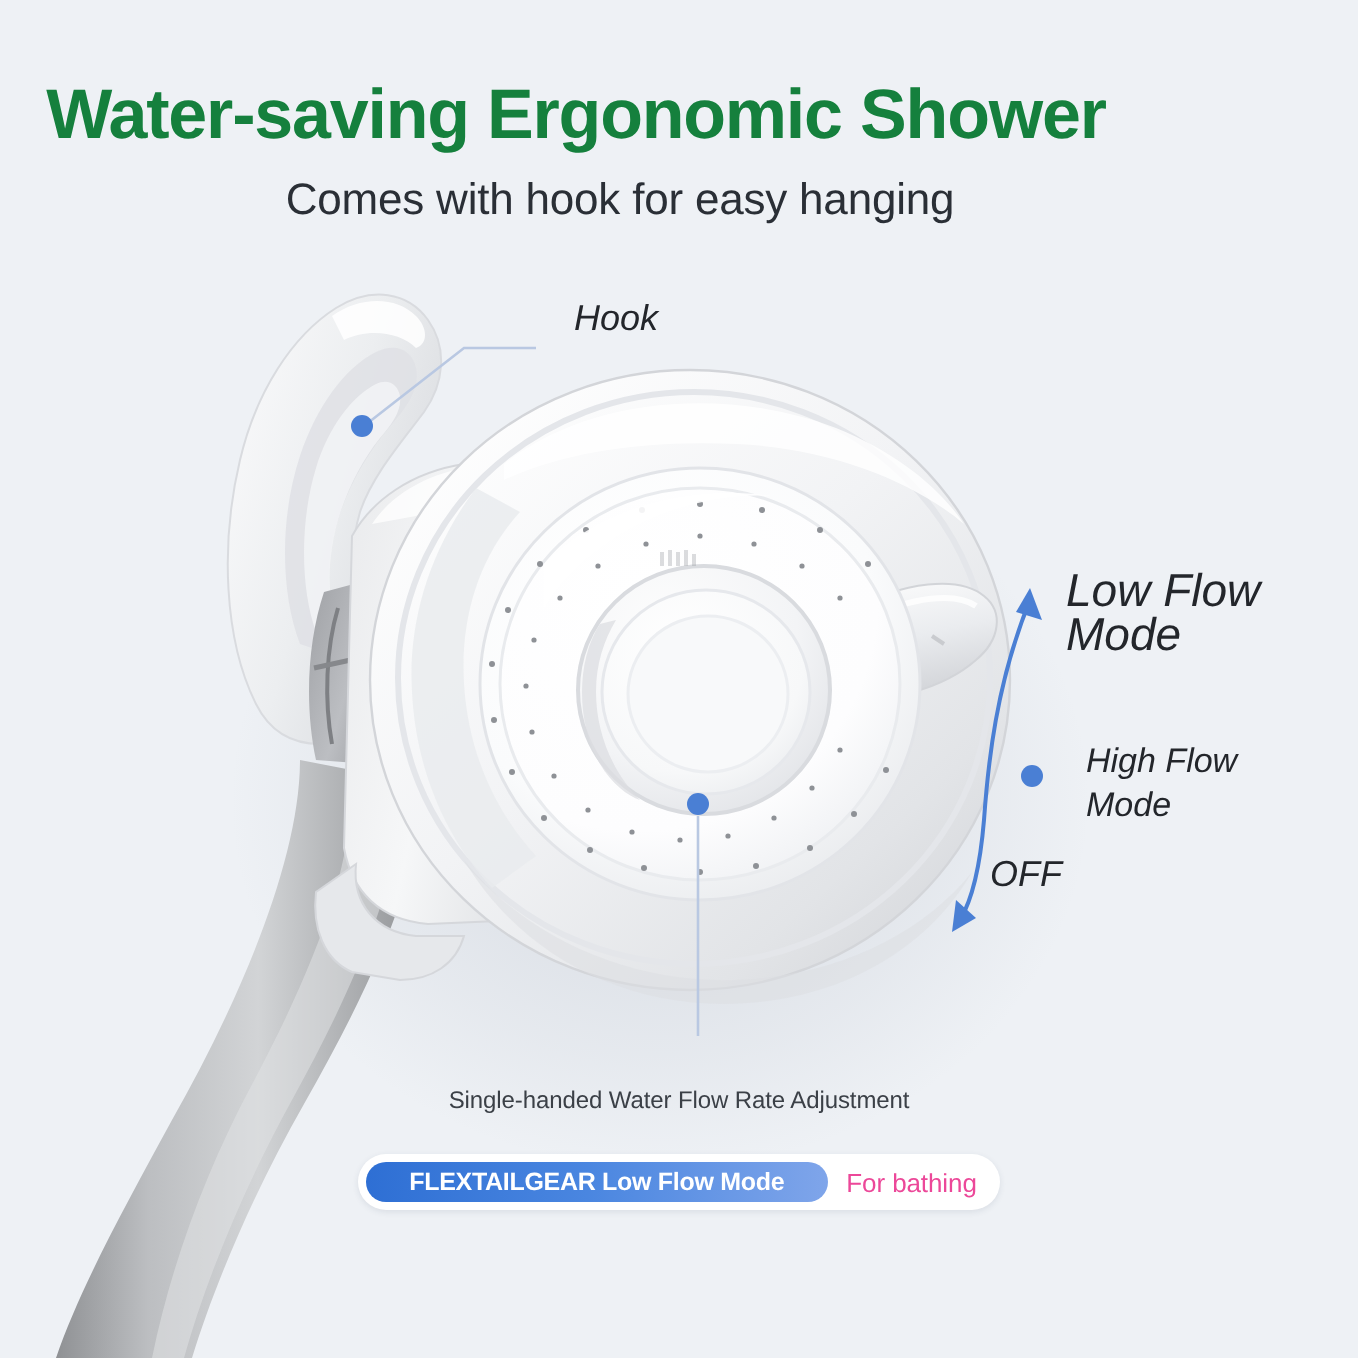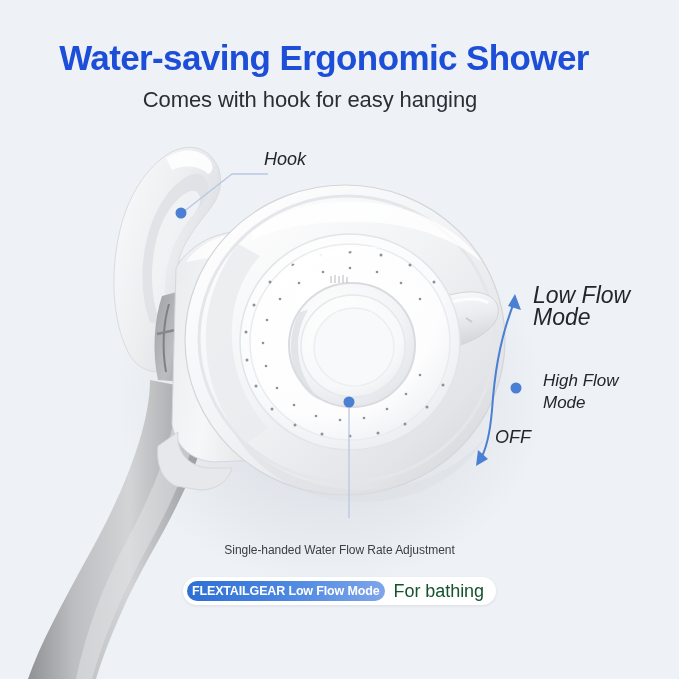--- a/index.html
+++ b/index.html
@@ -10,40 +10,39 @@
     overflow:hidden;
     position:relative;
   }
   #stage{position:absolute;inset:0;width:679px;height:679px;}
 
   
   .title{
     position:absolute;left:0;top:36px;width:576px;
     text-align:center;
     font-size:35px;font-weight:700;letter-spacing:-0.6px;
-    color:#1d4ed8;line-height:44px;
+    color:#15803d;line-height:44px;
     white-space:nowrap;
-    padding-left:36px;
   }
   .subtitle{
     position:absolute;left:0;top:85px;width:620px;
     text-align:center;
     font-size:22px;font-weight:400;letter-spacing:-0.1px;
     color:#2a2f36;line-height:30px;
   }
 
   
   .callout{
     position:absolute;
     font-style:italic;font-weight:400;
     color:#23262b;
     line-height:22px;
     white-space:pre-line;
   }
-  #hook-label{left:264px;top:148px;font-size:18px;}
+  #hook-label{left:287px;top:148px;font-size:18px;}
   #low-label{left:533px;top:284px;font-size:23px;}
   #high-label{left:543px;top:370px;font-size:17px;}
   #off-label{left:495px;top:426px;font-size:18px;}
 
   
   .cap-title{
     position:absolute;left:0;top:521px;width:679px;text-align:center;
     font-size:19px;font-weight:400;color:#1e2227;letter-spacing:-0.2px;
   }
   .cap-sub{
@@ -65,24 +64,24 @@
     padding:3px 12px 3px 4px;
     box-shadow:0 1px 3px rgba(40,60,90,0.10);
     height:22px;
   }
   .badge-brand{
     display:flex;align-items:center;justify-content:center;
     background:linear-gradient(90deg,#2e6fd4 0%,#4a86e0 48%,#7fa5ea 100%);
     color:#ffffff;
     border-radius:11px;
     font-size:12.5px;font-weight:700;letter-spacing:-0.15px;
-    padding:0 5px;height:20px;white-space:nowrap;
+    padding:0 22px;height:20px;white-space:nowrap;
   }
   .badge-desc{
-    color:#14532d;font-size:18px;font-weight:400;
+    color:#ec4899;font-size:13px;font-weight:400;
     margin-left:9px;white-space:nowrap;letter-spacing:-0.05px;
   }
 
   
   #art{position:absolute;left:0;top:0;width:679px;height:679px;}
 </style>
 </head>
 <body>
 
 <div id="stage">

